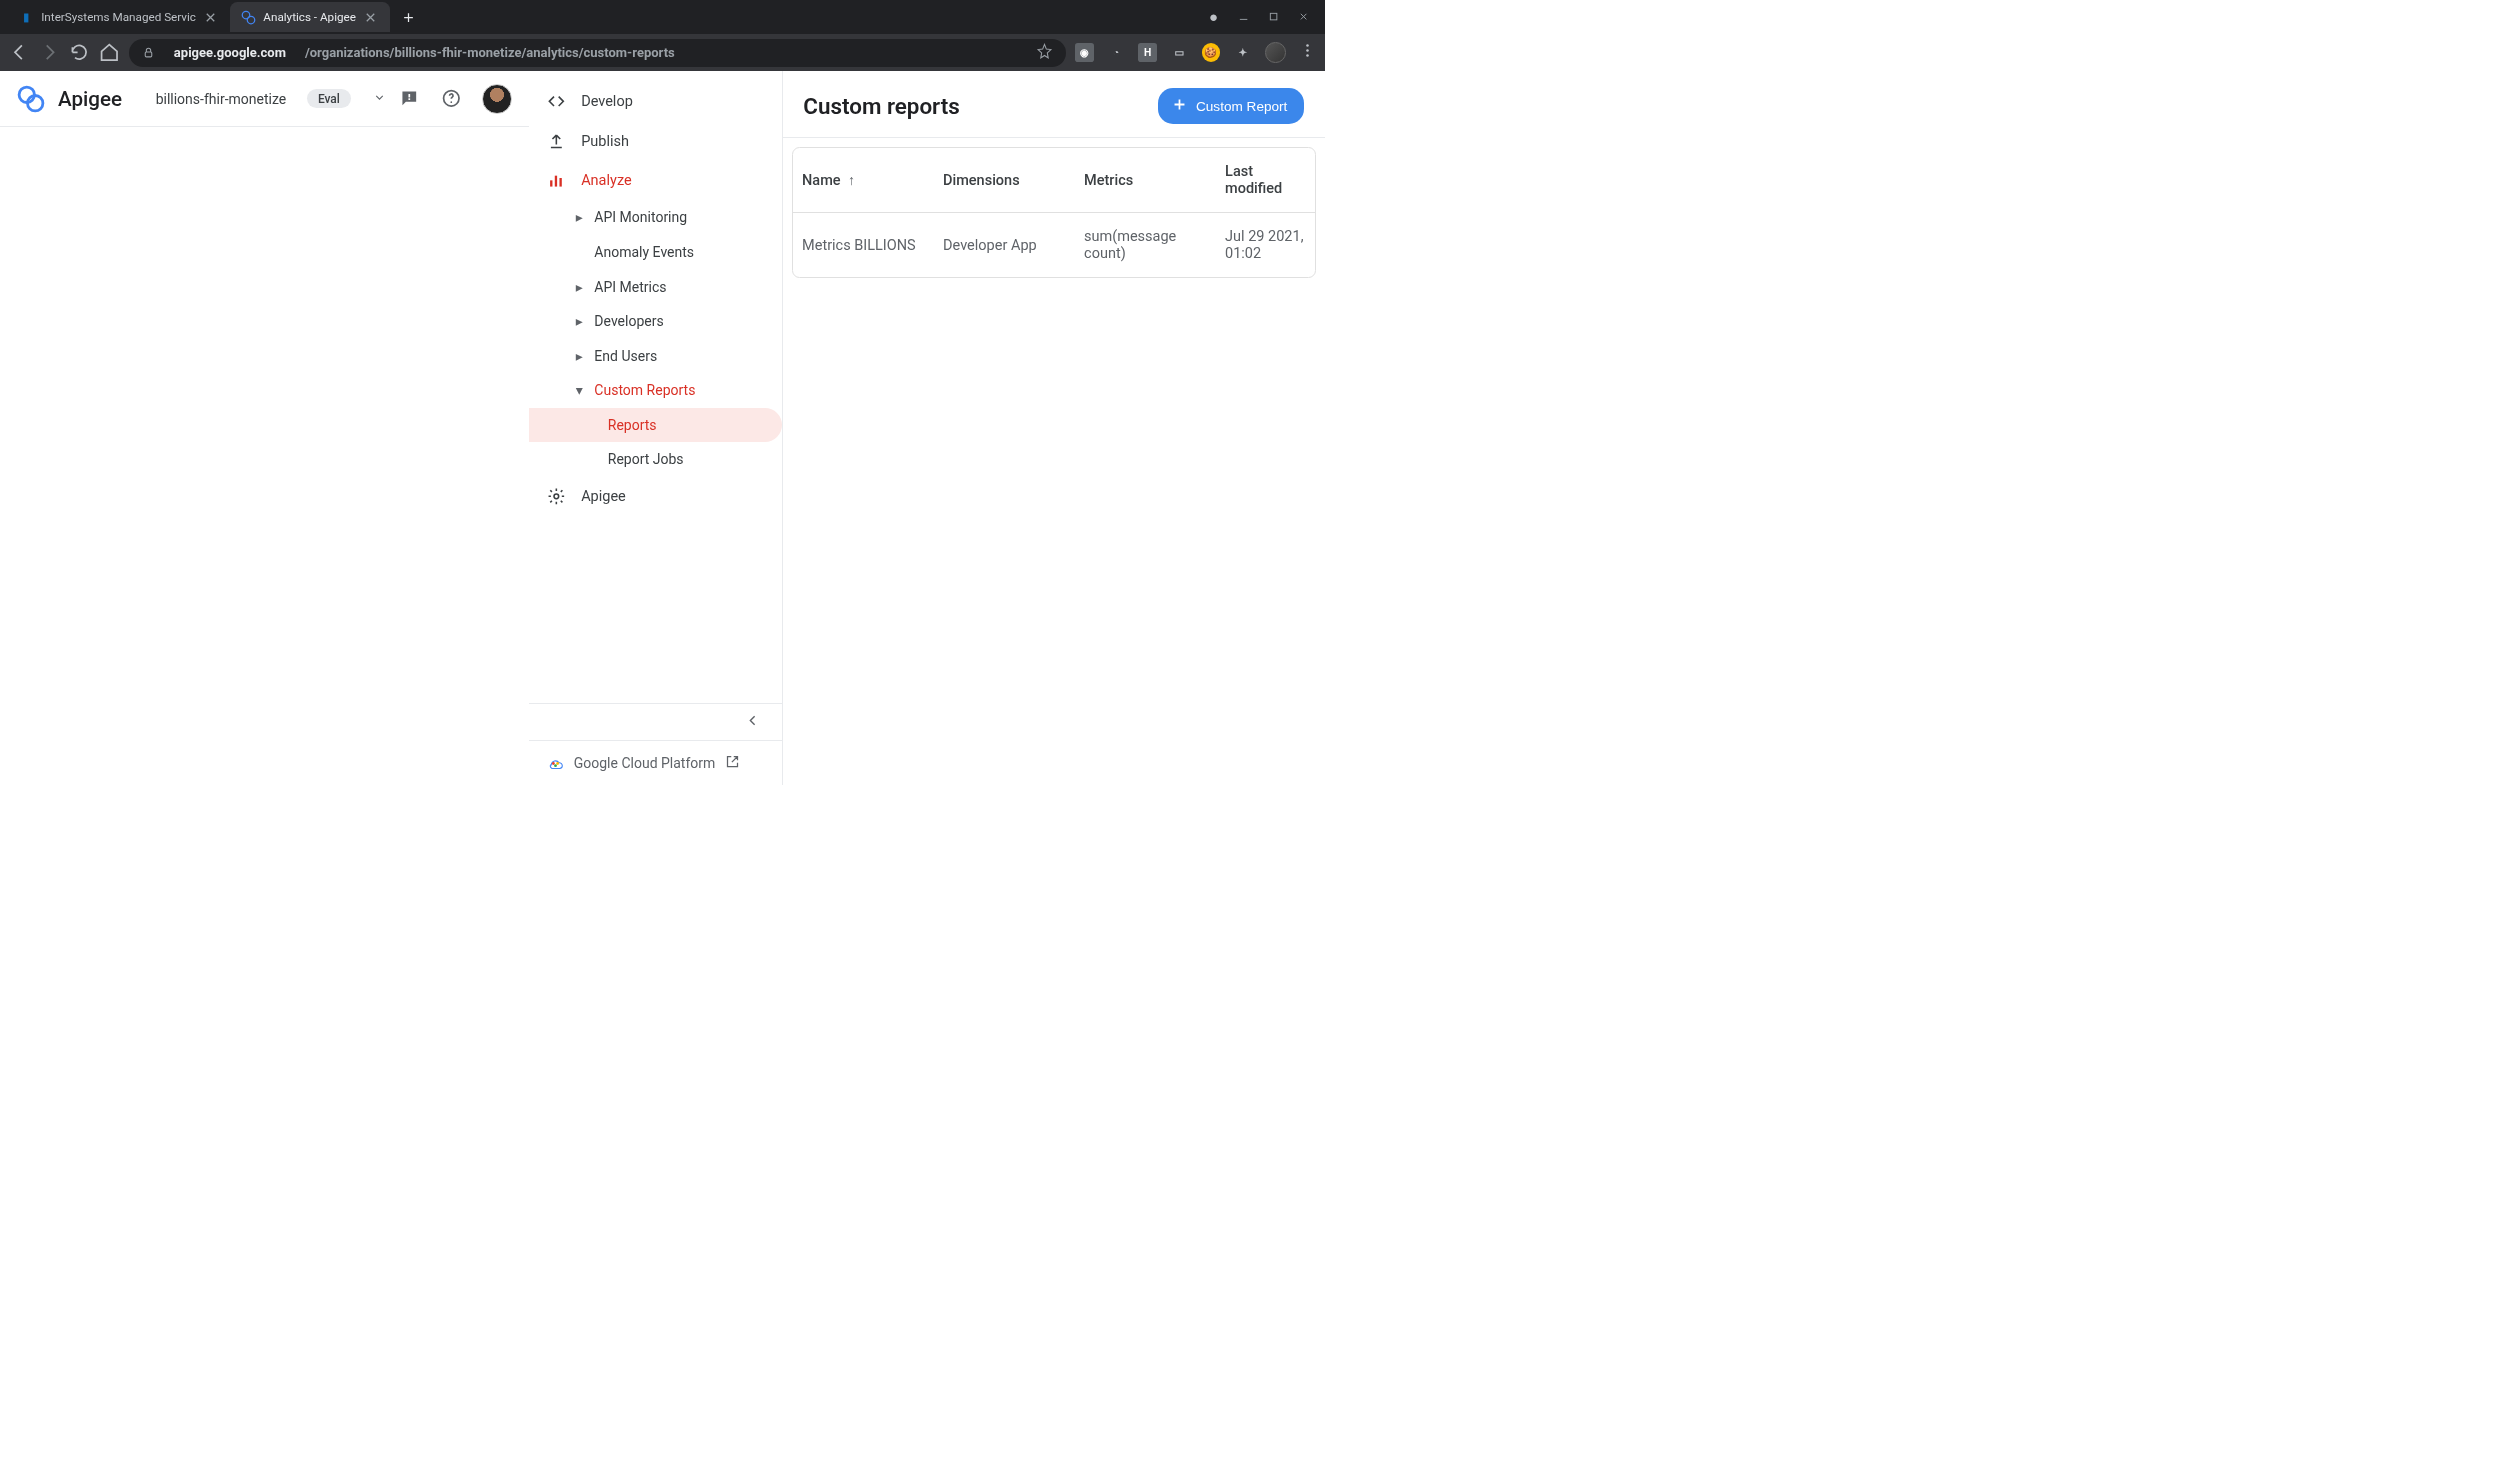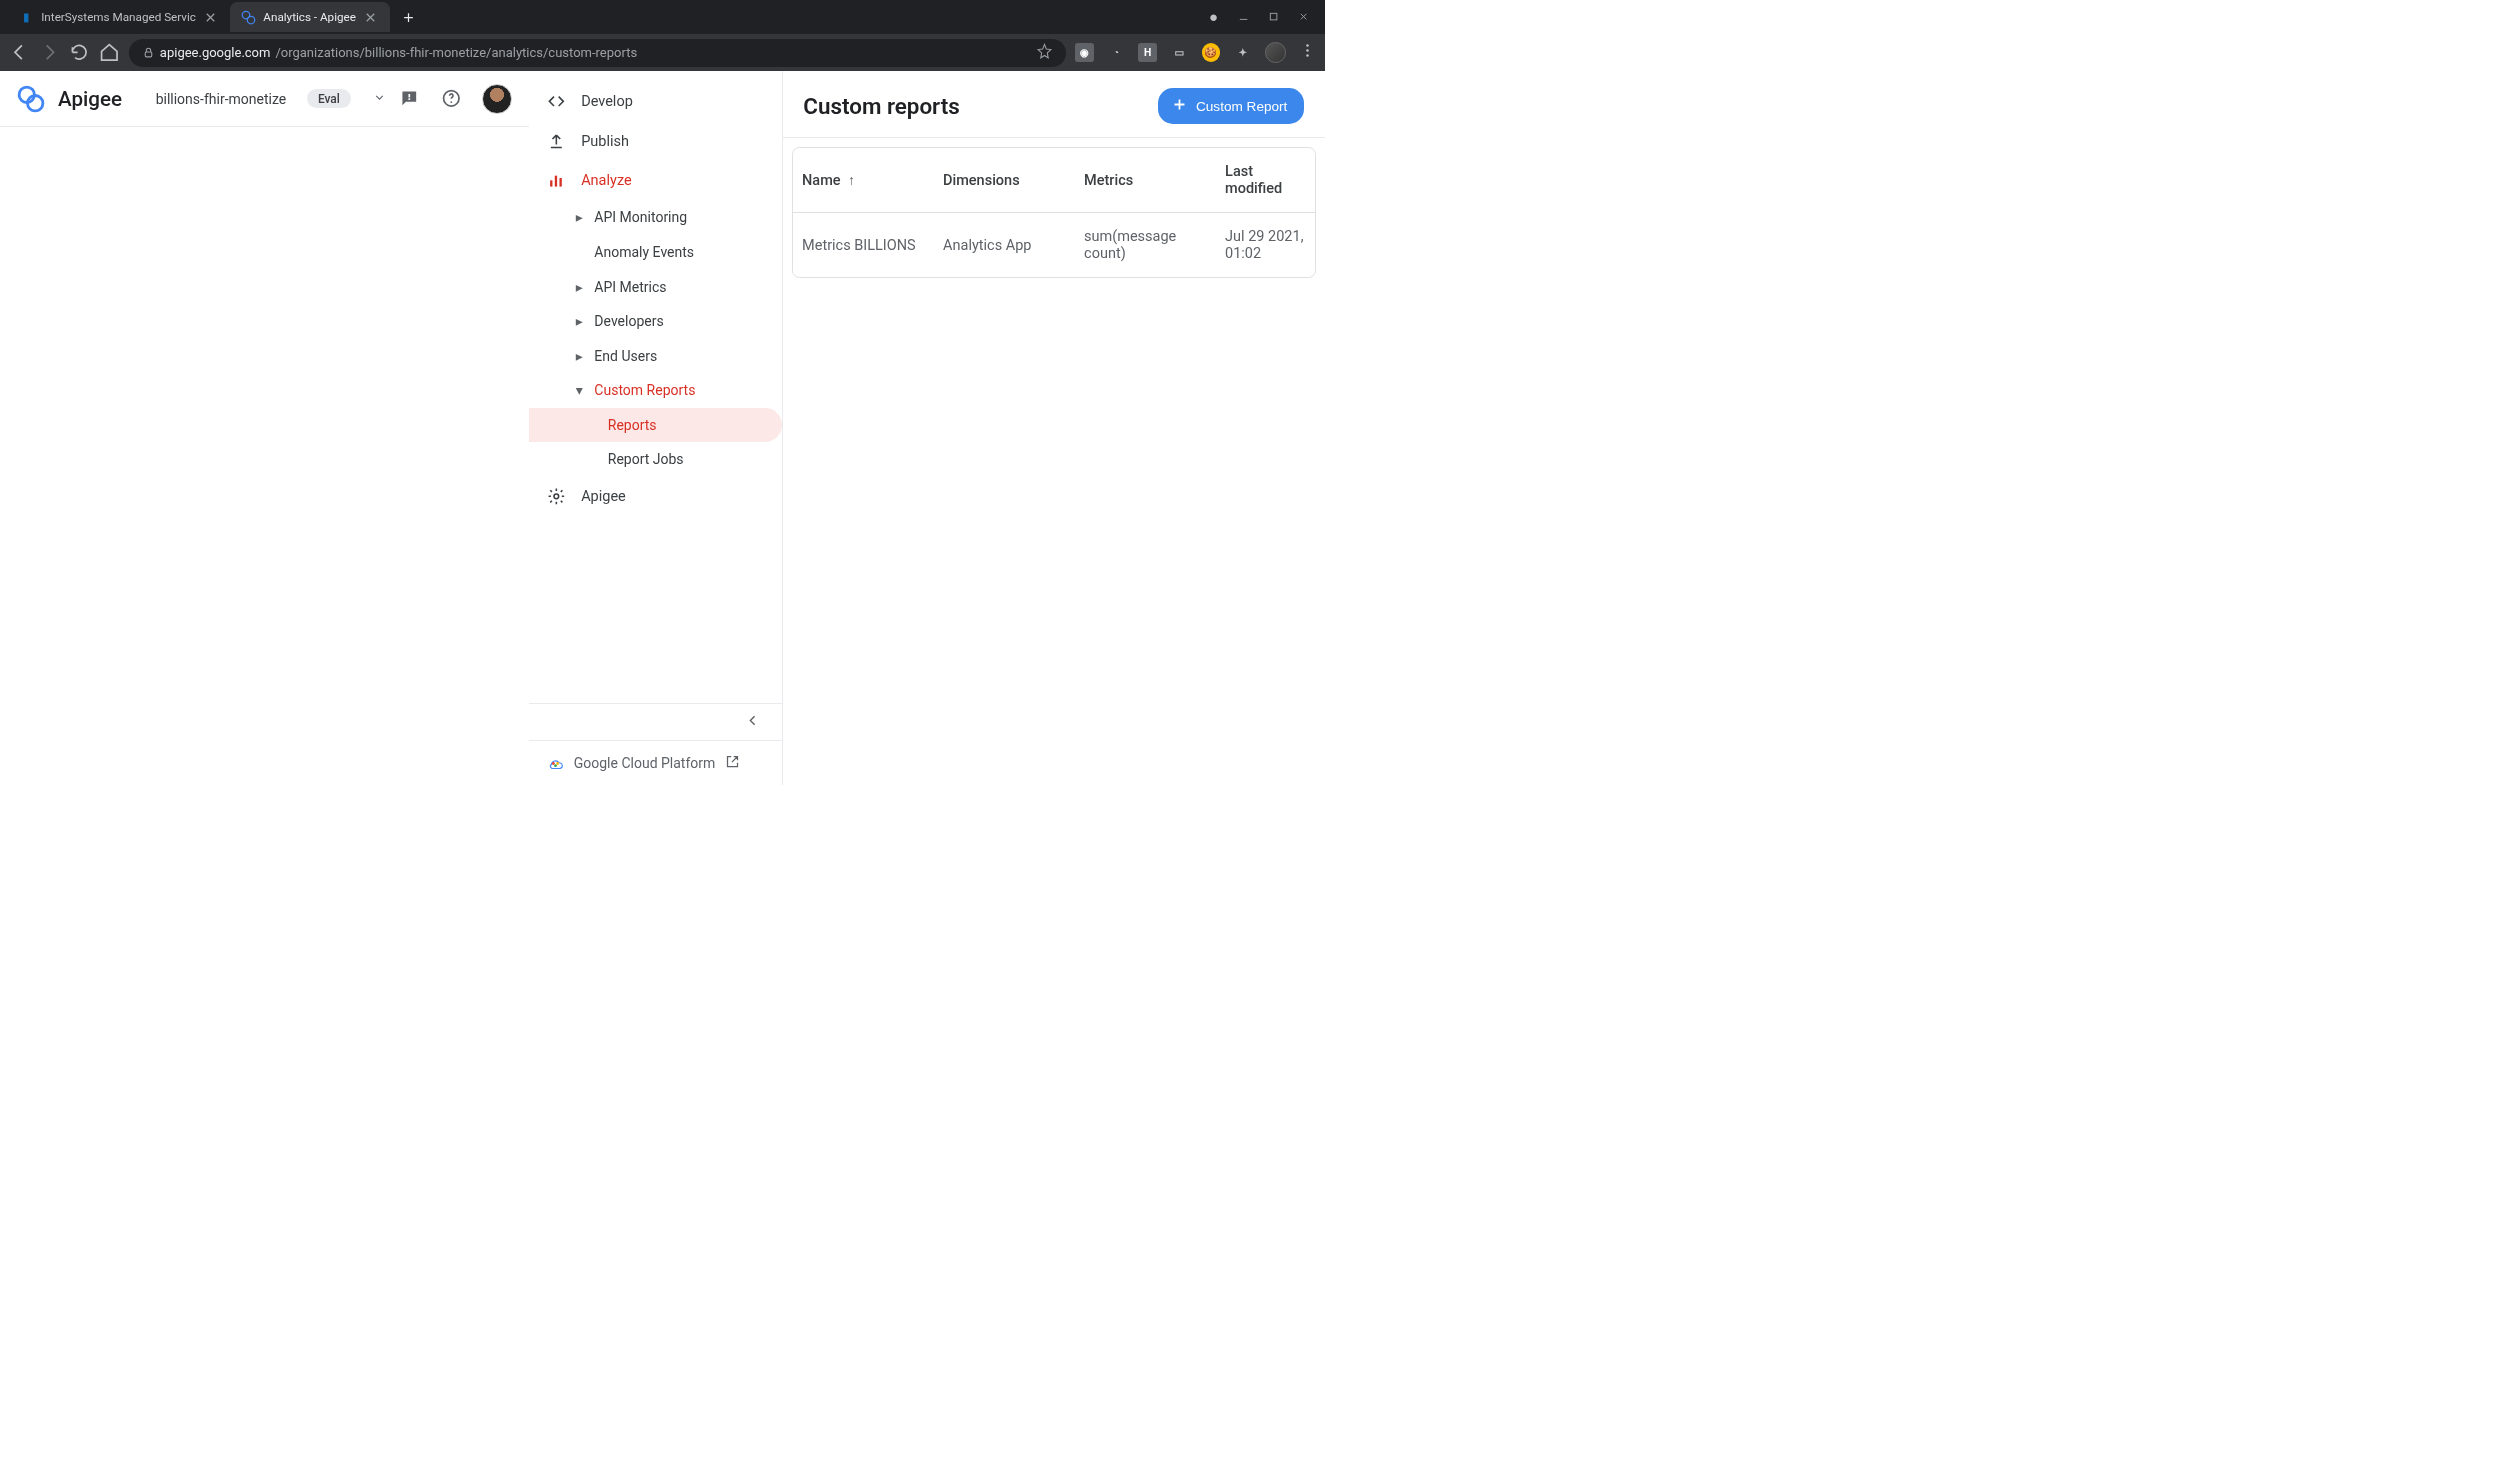--- a/index.html
+++ b/index.html
@@ -14,21 +14,21 @@
   .tab-title { white-space: nowrap; overflow: hidden; text-overflow: ellipsis; flex: 1; }
   .tab-close { width: 15px; height: 15px; color: #9aa0a6; flex-shrink: 0; }
   .tab-close svg { width: 100%; height: 100%; }
   .new-tab { width: 26px; height: 26px; display: flex; align-items: center; justify-content: center; color: #e8eaed; border-radius: 50%; margin-left: 5.6px; }
   .window-controls { margin-left: auto; display: flex; gap: 17px; color: #9aa0a6; padding-right: 7.5px; }
   .window-controls span { width: 13px; height: 13px; display: inline-flex; align-items: center; justify-content: center; }
 
   .toolbar { display: flex; align-items: center; height: 37px; padding: 0 9.3px; gap: 9.3px; background: #35363a; }
   .tb-icon { width: 20.6px; height: 20.6px; color: #bdc1c6; display: inline-flex; align-items: center; justify-content: center; }
   .tb-icon.dim { color: #6c7074; }
-  .addr { flex: 1; display: flex; align-items: center; background: #202124; border-radius: 18.7px; height: 28px; padding: 0 13px; gap: 5px; font-size: 13px; }
+  .addr { flex: 1; display: flex; align-items: center; background: #202124; border-radius: 18.7px; height: 28px; padding: 0 13px; gap: 19px; font-size: 13px; font-weight: bold; }
   .addr .lock { width: 13px; height: 13px; color: #9aa0a6; }
   .addr .url-host { color: #e8eaed; }
   .addr .url-path { color: #9aa0a6; }
   .addr-star { margin-left: auto; color: #9aa0a6; }
   .ext-icons { display: flex; align-items: center; gap: 13px; }
   .ext-icon { width: 18.7px; height: 18.7px; border-radius: 2.8px; display: inline-flex; align-items: center; justify-content: center; font-size: 10.3px; font-weight: bold; }
   .avatar-small { width: 20.6px; height: 20.6px; border-radius: 50%; background: linear-gradient(135deg,#555,#333); border: 0.9px solid #666; }
   .menu-dots { width: 17px; color: #bdc1c6; }
 
   
@@ -311,21 +311,21 @@
                 <span class="sort-arrow">↑</span>
               </th>
               <th style="width:27%">Dimensions</th>
               <th style="width:27%">Metrics</th>
               <th>Last modified</th>
             </tr>
           </thead>
           <tbody>
             <tr>
               <td>Metrics BILLIONS</td>
-              <td>Analytics App</td>
+              <td>Developer App</td>
               <td>sum(message count)</td>
               <td>Jul 29 2021, 01:02</td>
             </tr>
           </tbody>
         </table>
       </div>
     </div>
   </div>
 </div>
 

